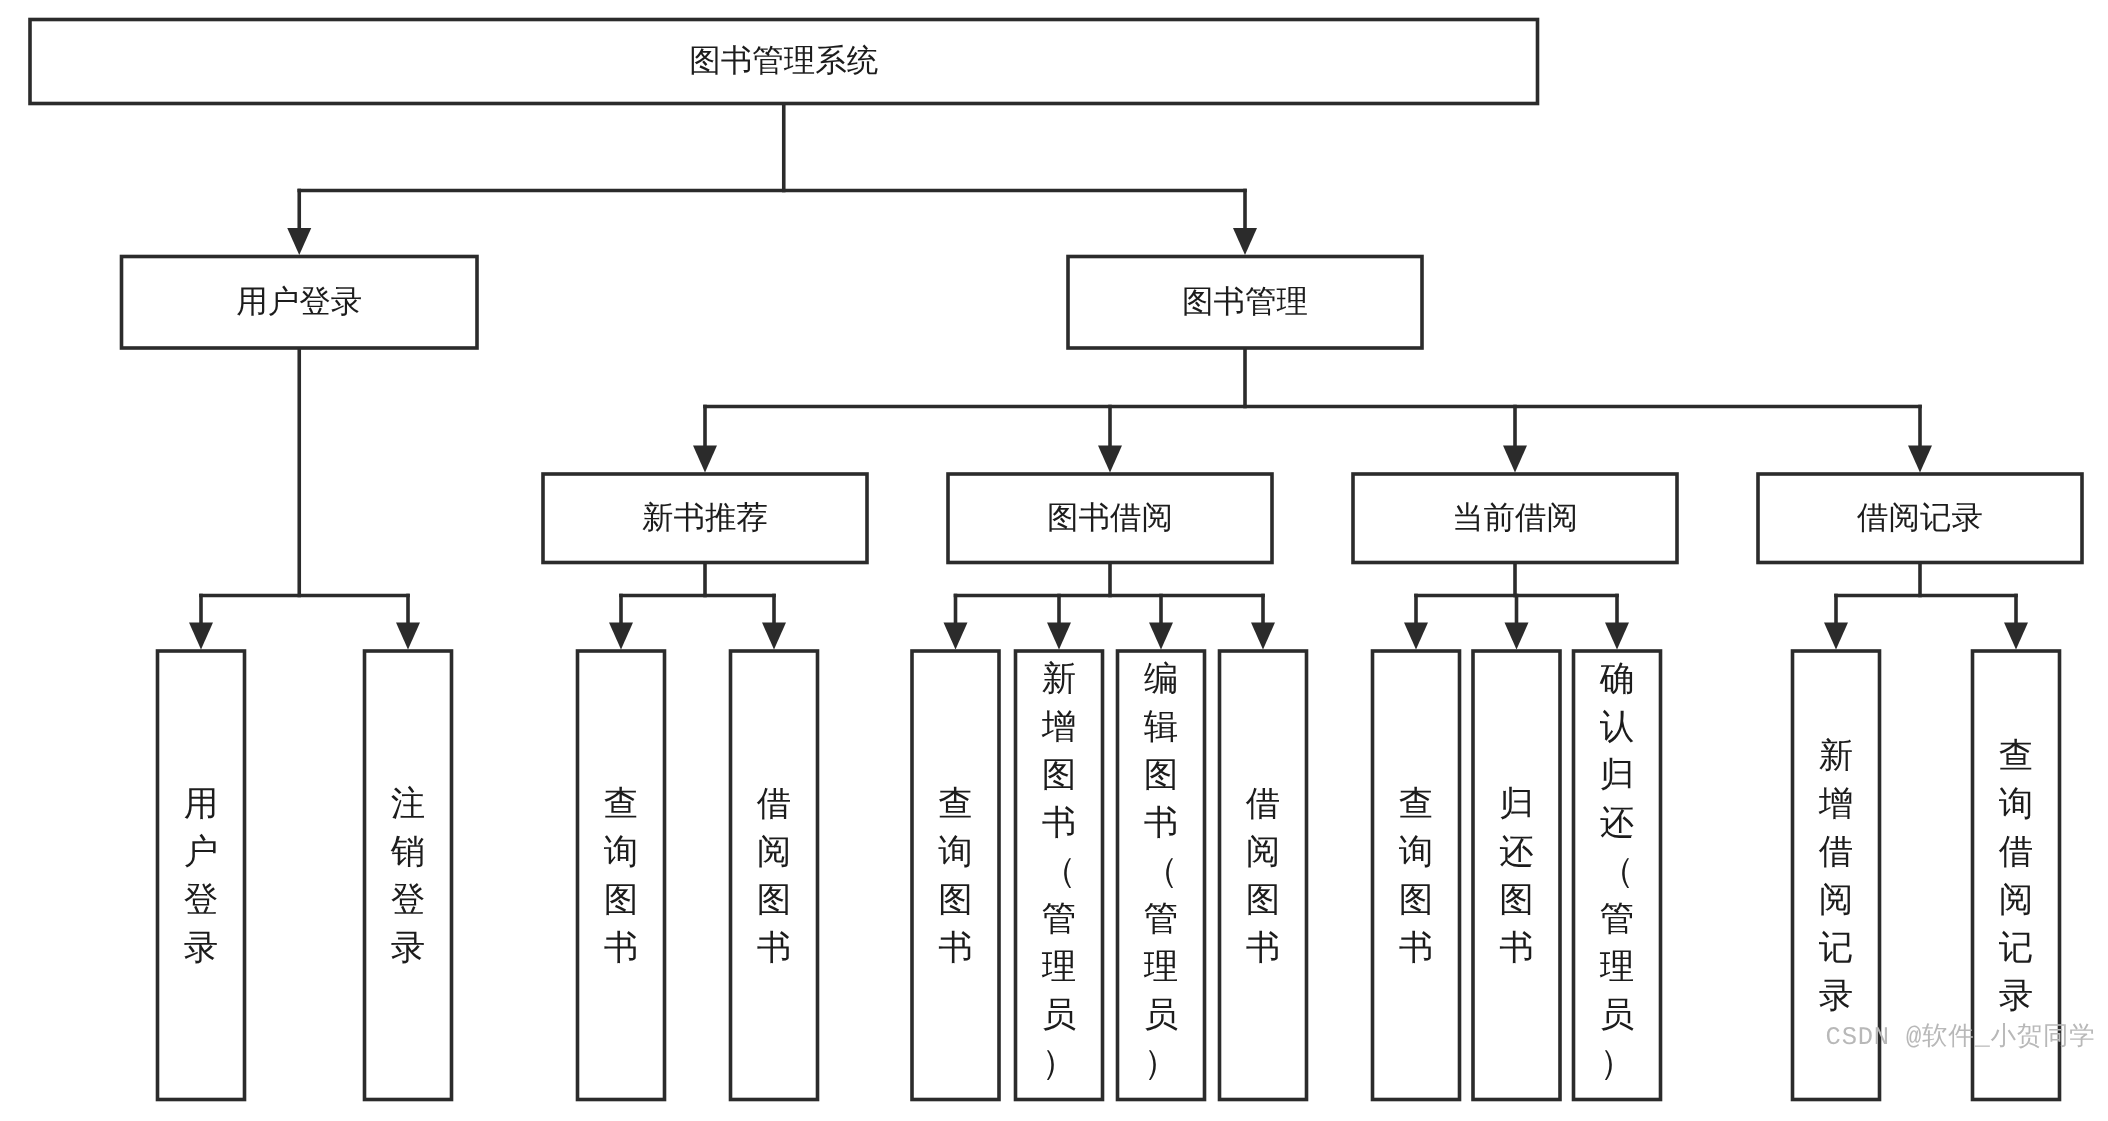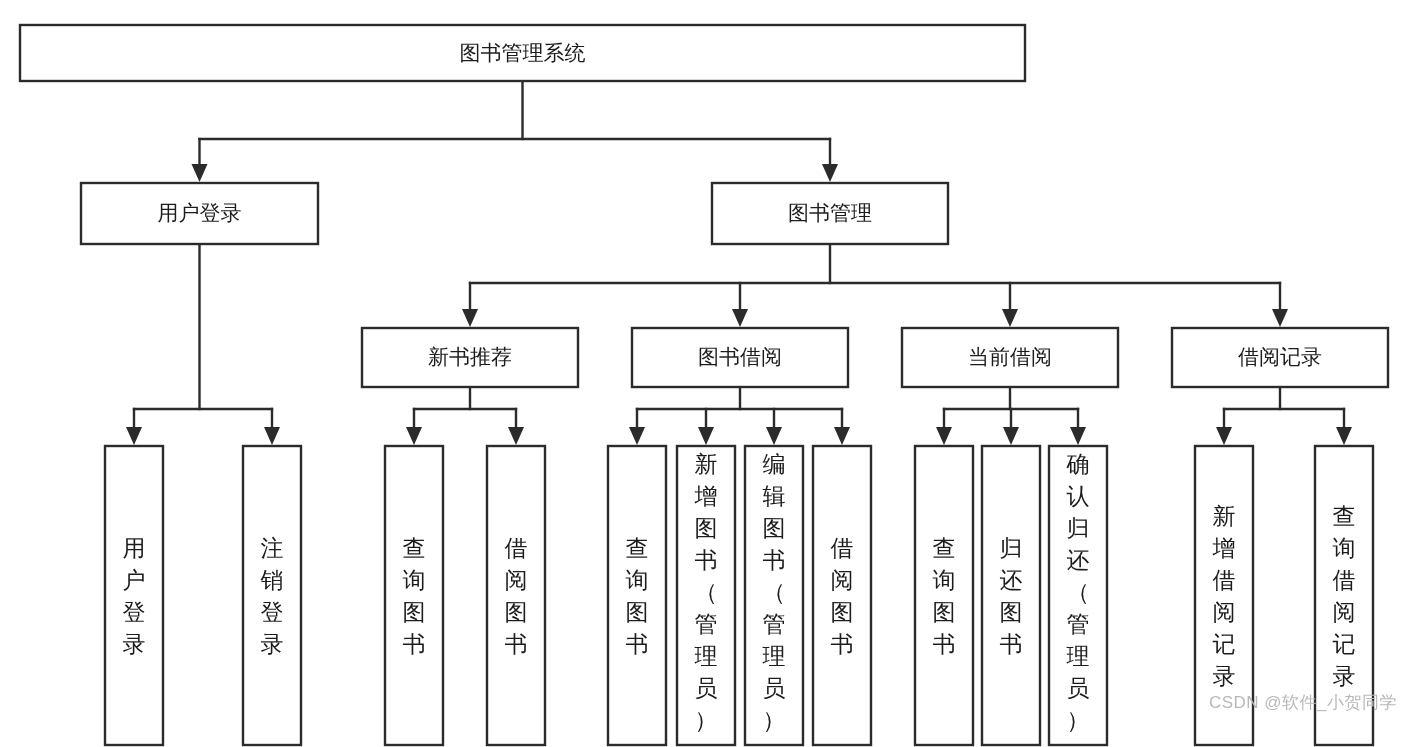--- a/index.html
+++ b/index.html
@@ -10,21 +10,21 @@
   body {
     width: 1405px;
     height: 747px;
     font-family: "Liberation Sans", "DejaVu Sans", sans-serif;
     overflow: hidden;
     position: relative;
   }
   #diagram-root {
     position: absolute;
     left: 0;
-    top: 12px;
+    top: 0;
     width: 1405px;
     height: 708px;
   }
   svg#tree-svg {
     display: block;
     width: 1405px;
     height: 747px;
   }
   .node-rect {
     fill: #ffffff;
@@ -45,21 +45,21 @@
     font-family: "Liberation Sans", "DejaVu Sans", sans-serif;
     font-size: 21px;
     fill: #1c1c1c;
     text-anchor: middle;
     dominant-baseline: middle;
   }
   .watermark-text {
     position: absolute;
     right: 8px;
     bottom: 6px;
-    font-family: Liberation Sans, sans-serif;
+    font-family: Liberation Mono, monospace;
     font-size: 17px;
     color: #b8b8b8;
     letter-spacing: 0.5px;
     user-select: none;
     white-space: nowrap;
   }
 </style>
 </head>
 <body>
 

